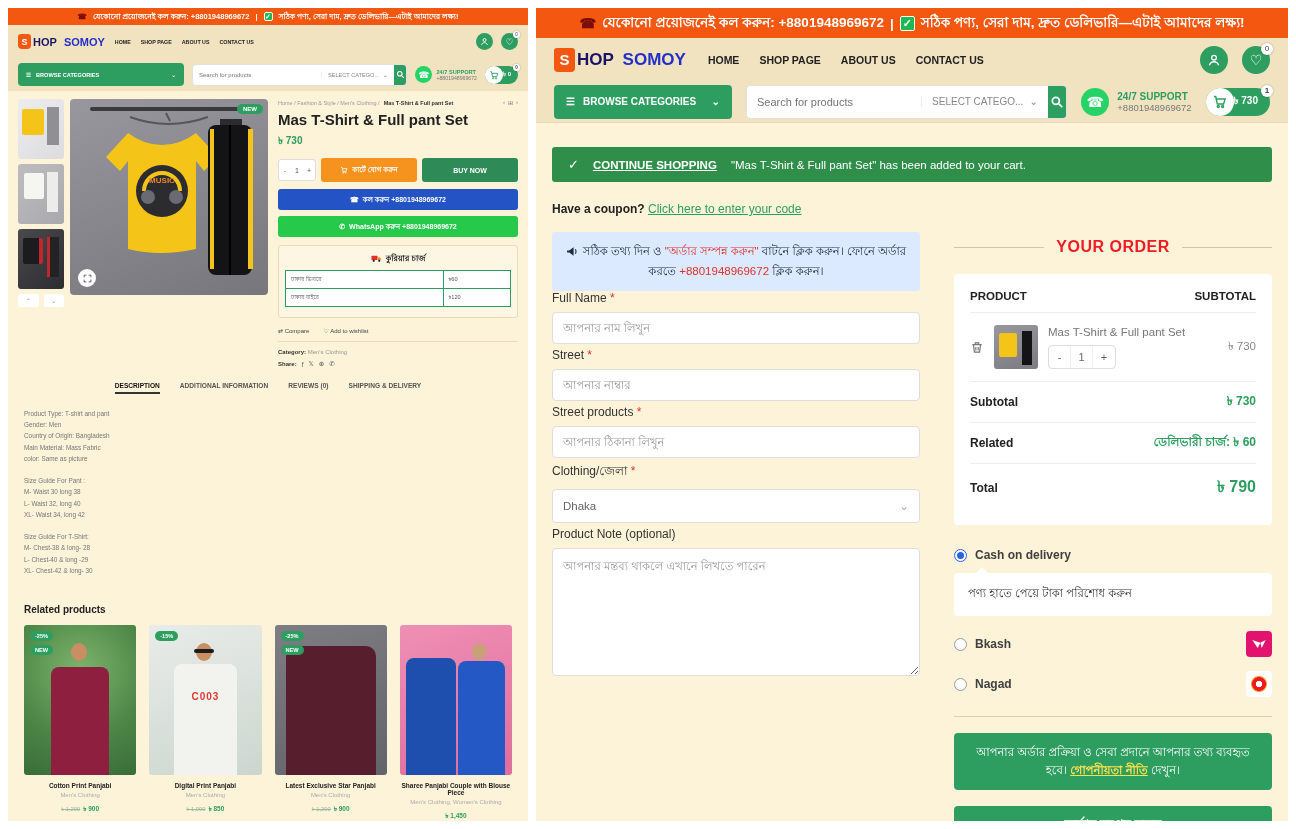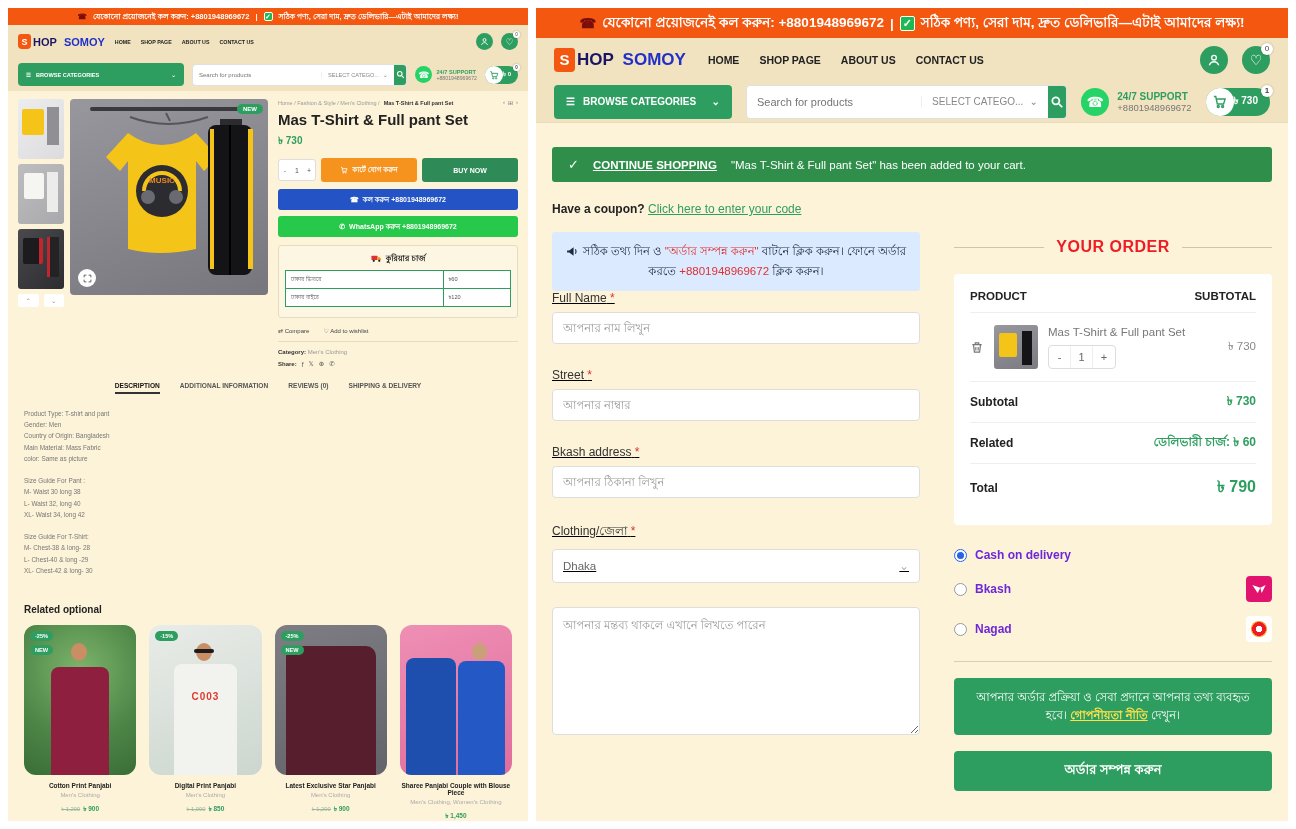--- a/index.html
+++ b/index.html
@@ -95,21 +95,21 @@
   .catrow { font-size:6px; color:#999; margin-top:7px; }
   .catrow b { color:#333; }
   .sharerow { font-size:6px; color:#333; font-weight:bold; margin-top:5px; display:flex; gap:5px; align-items:center; }
   .sharerow span.sic { font-weight:normal; color:#555; font-size:6.5px; }
   .tabs { display:flex; justify-content:center; gap:20px; margin-top:14px; font-size:6.6px; font-weight:bold; color:#555; }
   .tabs .active { color:#111; border-bottom:2px solid #333; padding-bottom:3px; }
   .desc { padding:14px 16px 0; font-size:6.4px; color:#777; line-height:1.75; white-space:pre-line; }
   .relhead { padding:28px 16px 0; font-size:10px; font-weight:bold; color:#222; }
   .relgrid { display:flex; gap:13px; padding:10px 16px 0; }
   .rcard { flex:1; }
-  .rimg { height:150px; border-radius:12px; position:relative; overflow:hidden; }
+  .rimg { height:150px; border-radius:3px; position:relative; overflow:hidden; }
   .ri1 { background:radial-gradient(circle at 50% 30%,#7db46c 0%,#4e8748 55%,#3a6d37 100%); }
   .ri1 .torso { position:absolute; left:24%; top:28%; width:52%; height:72%; background:#8e1f3f; border-radius:8px 8px 0 0; }
   .ri1 .head,.ri2 .head,.ri3 .head,.ri4 .head { position:absolute; width:16px; height:18px; background:#c98e63; border-radius:50%; top:12%; left:42%; }
   .ri2 { background:linear-gradient(160deg,#e9ece8 0%,#ccd6cf 100%); }
   .ri2 .torso { position:absolute; left:22%; top:26%; width:56%; height:74%; background:#f2f3ef; border-radius:8px 8px 0 0; }
   .ri2 .imglabel { position:absolute; top:44%; width:100%; text-align:center; color:#e03a2f; font-weight:bold; font-size:10px; letter-spacing:1px; }
   .ri2 .shades { position:absolute; top:16%; left:40%; width:20px; height:4px; background:#1c1c1c; border-radius:2px; }
   .ri3 { background:linear-gradient(160deg,#7d7d83 0%,#63636a 100%); }
   .ri3 .torso { position:absolute; left:10%; top:14%; width:80%; height:86%; background:#571f2e; border-radius:10px 10px 0 0; }
   .ri4 { background:linear-gradient(160deg,#ef8fb4 0%,#e06d9d 100%); }
@@ -149,21 +149,21 @@
   .successbar a { color:#fff; font-weight:bold; text-decoration:underline; }
   .couponrow { padding:20px 16px 0; font-size:12px; color:#222; font-weight:bold; }
   .couponrow a { font-weight:normal; }
   .cols { display:flex; gap:34px; padding:16px 16px 0; }
   .colL { width:368px; }
   .colR { flex:1; }
   .infobox { background:#dbeafe; border-radius:3px; padding:10px 12px; font-size:11.5px; color:#1f2a44; text-align:center; line-height:1.7; }
   .infobox .mega { margin-right:4px; vertical-align:-2px; display:inline-block; }
   .infobox .redtxt { color:#e03030; }
   .billhead { color:#ee1c24; font-weight:bold; font-size:15px; margin:20px 0 14px; }
-  .fgroup { margin-bottom:24px;text-decoration:underline; }
+  .fgroup { margin-bottom:4px; }
   .fgroup label { font-size:12px; color:#333; display:block; margin-bottom:7px; }
   .fgroup .req { color:#e03030; }
   .fgroup input, .fgroup textarea { width:100%; border:1px solid #ddd; border-radius:4px; background:#fff; padding:9px 10px; font-size:11.5px; color:#333; outline:none; font-family:"Liberation Sans", sans-serif; }
   .fgroup input::placeholder, .fgroup textarea::placeholder { color:#9a9a9a; }
   .selectbox { width:100%; border:1px solid #ddd; border-radius:4px; background:#fff; padding:9px 10px; font-size:11.5px; color:#666; display:flex; justify-content:space-between; align-items:center; }
   .fgroup textarea { height:128px; resize:vertical; }
   .orderhead { display:flex; align-items:center; gap:12px; margin:6px 0 18px; }
   .orderhead::before, .orderhead::after { content:""; flex:1; border-top:1px solid #cfc5a8; }
   .orderhead span { color:#ee1c24; font-weight:bold; font-size:16px; letter-spacing:.5px; }
   .ordercard { background:#fff; border-radius:4px; padding:14px 16px; }
@@ -177,21 +177,21 @@
   .iinfo { flex:1; }
   .iname { font-size:11.5px; color:#777; }
   .istepper { display:inline-flex; border:1px solid #ddd; border-radius:4px; margin-top:7px; background:#fff; }
   .istepper > * { width:22px; height:22px; display:flex; align-items:center; justify-content:center; font-size:11px; color:#666; border-right:1px solid #eee; }
   .istepper > :last-child { border-right:0; }
   .iprice { font-size:11.5px; color:#888; }
   .sumlabel { font-size:12px; font-weight:bold; color:#222; }
   .sumval { font-size:12px; font-weight:bold; color:#2e9e60; }
   .totval { font-size:16px; font-weight:bold; color:#2e9e60; }
   .payblock { margin-top:16px; }
-  .payrow { display:flex; align-items:center; gap:8px; padding:7px 0; font-size:12px; font-weight:bold; color:#6d28d9; }
+  .payrow { display:flex; align-items:center; gap:8px; padding:7px 0; font-size:12px; font-weight:bold; color:#404040; }
   .radio { width:13px; height:13px; border-radius:50%; border:1px solid #999; background:#fff; flex:none; position:relative; }
   .radio.sel { border:1px solid #2563eb; }
   .radio.sel::after { content:""; position:absolute; inset:2px; border-radius:50%; background:#2563eb; }
   .codnote { background:#fff; border-radius:4px; padding:12px 14px; font-size:11.5px; color:#333; margin:4px 0 8px; position:relative; }
   .codnote::before { content:""; position:absolute; top:-6px; left:22px; border-left:6px solid transparent; border-right:6px solid transparent; border-bottom:6px solid #fff; }
   .payicon { margin-left:auto; }
   .bkash { width:26px; height:26px; background:#e2136e; border-radius:4px; display:flex; align-items:center; justify-content:center; }
   .nagad { width:26px; height:26px; background:#fff; border-radius:4px; display:flex; align-items:center; justify-content:center; }
   .nagad .ncirc { width:16px; height:16px; border-radius:50%; background:radial-gradient(circle at 50% 50%, #fff 0 28%, #ed1c24 30% 60%, #f6921e 62% 100%); }
   .paydiv { border-top:1px solid #d9cfae; margin:12px 0 16px; }
@@ -407,21 +407,21 @@
 Size Guide For Pant :
 M- Waist 30 long 38
 L- Waist 32, long 40
 XL- Waist 34, long 42
 
 Size Guide For T-Shirt:
 M- Chest-38 &amp; long- 28
 L- Chest-40 &amp; long -29
 XL- Chest-42 &amp; long- 30</div>
 
-    <div class="relhead">Related optional</div>
+    <div class="relhead">Related products</div>
     <div class="relgrid">
       <div class="rcard">
         <div class="rimg ri1">
           <div class="head"></div>
             <div class="torso"></div>
           <div class="rbadges">
             <span class="rb">-25%</span>
             <span class="rb">NEW</span>
           </div>
         </div>
@@ -561,31 +561,32 @@
         </div>
         <div class="fgroup">
           <label><span>Full Name</span> <span class="req">*</span></label>
           <input type="text" placeholder="আপনার নাম লিখুন" style="">
         </div>
         <div class="fgroup">
           <label><span>Street</span> <span class="req">*</span></label>
           <input type="text" placeholder="আপনার নাম্বার" style="">
         </div>
         <div class="fgroup">
-          <label><span>Bkash address</span> <span class="req">*</span></label>
+          <label><span>Street products</span> <span class="req">*</span></label>
           <input type="text" placeholder="আপনার ঠিকানা লিখুন" style="">
         </div>
         <div class="fgroup">
           <label><span>Clothing/জেলা</span> <span class="req">*</span></label>
           <div class="selectbox">
             <span>Dhaka</span>
             <span style="color:#aaa">⌄</span>
           </div>
         </div>
         <div class="fgroup">
+          <label>Product Note (optional)</label>
           <textarea placeholder="আপনার মন্তব্য থাকলে এখানে লিখতে পারেন" style=""></textarea>
         </div>
       </div>
 
       <div class="colR">
         <div class="orderhead">
             <span>YOUR ORDER</span>
           </div>
         <div class="ordercard">
           <div class="ocr head">
@@ -625,20 +626,21 @@
             <span class="sumlabel">Total</span>
             <span class="totval">৳ 790</span>
           </div>
         </div>
 
         <div class="payblock">
           <div class="payrow">
             <span class="radio sel"></span>
             <span>Cash on delivery</span>
           </div>
+          <div class="codnote">পণ্য হাতে পেয়ে টাকা পরিশোধ করুন</div>
           <div class="payrow">
             <span class="radio"></span>
             <span>Bkash</span>
             <span class="payicon bkash">
               <svg width="16" height="14" viewBox="0 0 24 20">
                   <path d="M2 4l12 4-4 8z" fill="#fff"></path>
                   <path d="M14 8l8-4-6 12z" fill="#fff"></path>
                 </svg>
             </span>
           </div>

